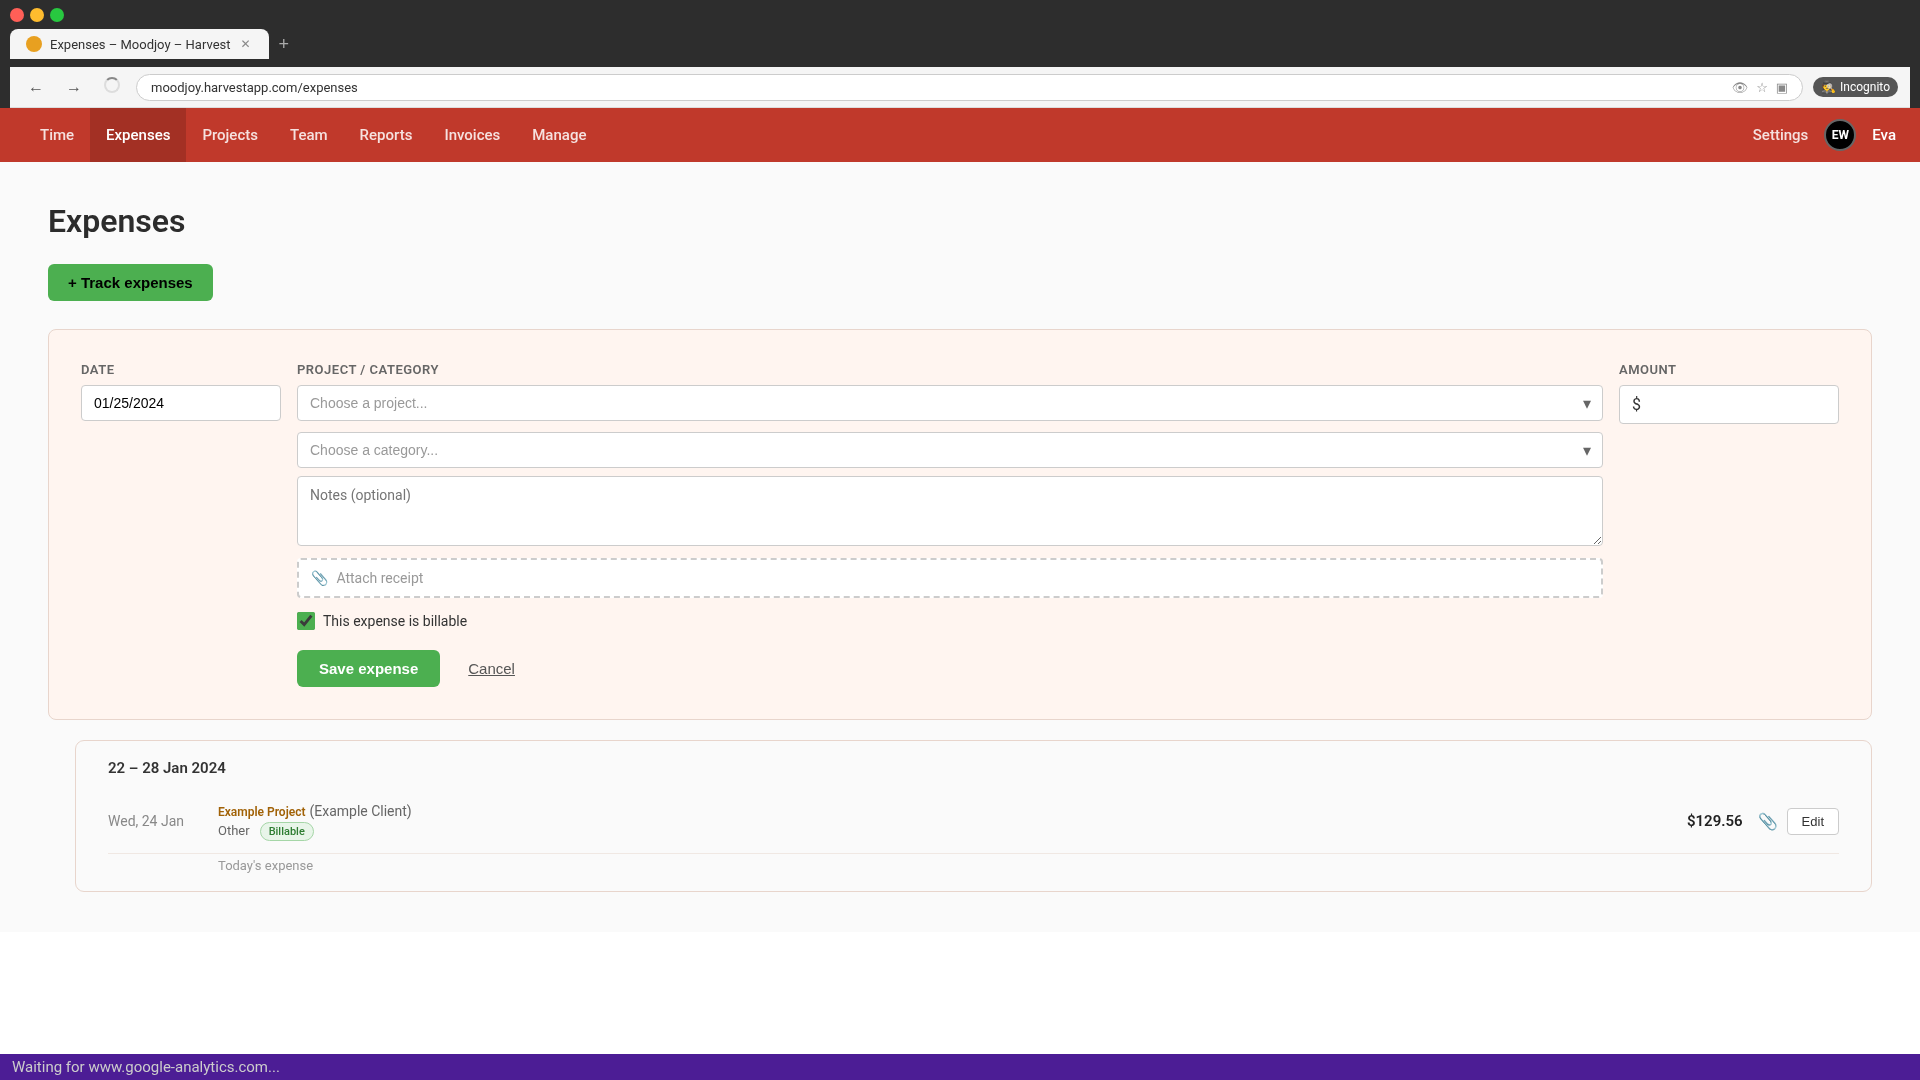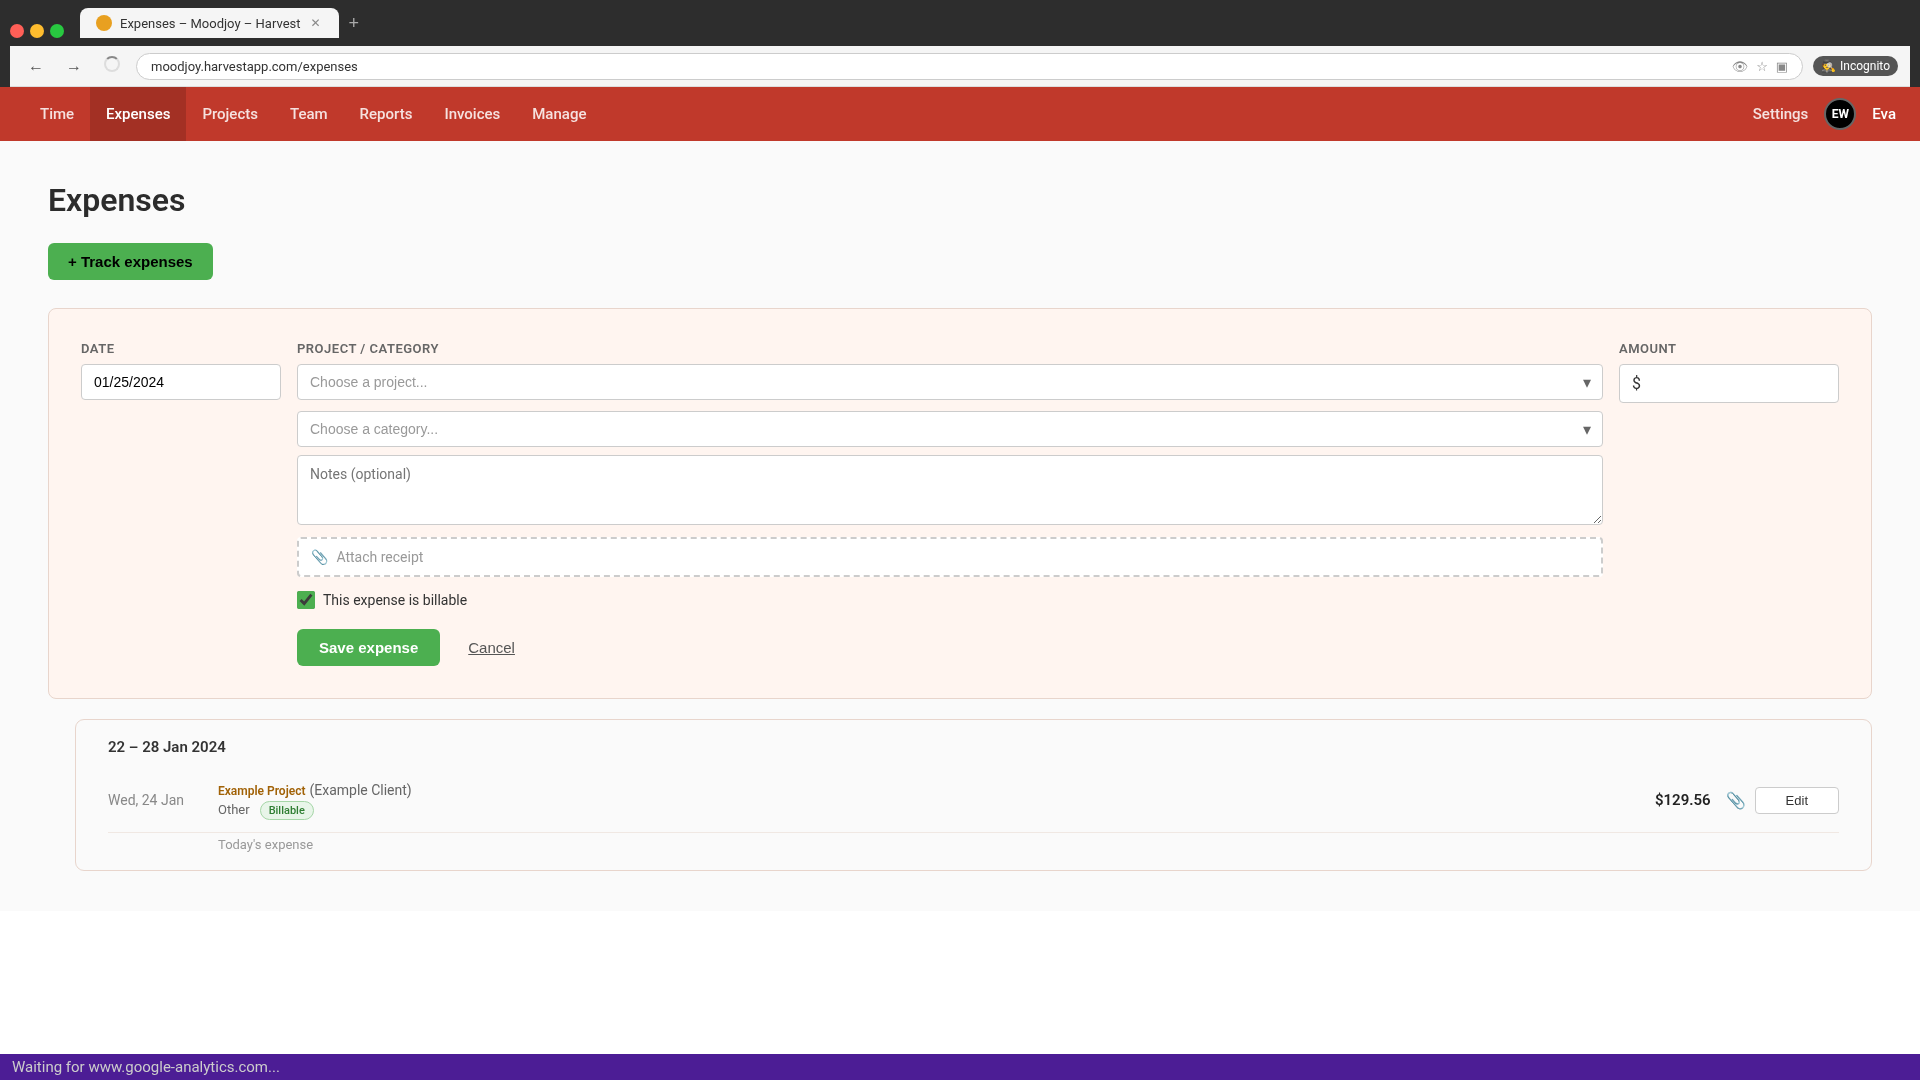--- a/index.html
+++ b/index.html
@@ -1,20 +1,20 @@
 <!DOCTYPE html>
 <html><head>
   <meta charset="utf-8">
   <style>
     * { box-sizing: border-box; margin: 0; padding: 0; }
     body { font-family: -apple-system, BlinkMacSystemFont, 'Segoe UI', Roboto, sans-serif; background: #f5f5f5; }
 
     
     .browser-chrome { background: #2d2d2d; padding: 8px 10px 0; }
-    .browser-top { display: flex; align-items: flex-end; gap: 16px; margin-bottom: 8px; }
+    .browser-top { display: flex; align-items: flex-start; gap: 7px; margin-bottom: 8px; flex-direction: column; }
     .window-controls { display: flex; gap: 6px; align-items: center; }
     .win-btn { width: 14px; height: 14px; border-radius: 50%; border: none; cursor: pointer; }
     .win-close { background: #ff5f57; }
     .win-min { background: #febc2e; }
     .win-max { background: #28c840; }
 
     .tab-bar { display: flex; align-items: flex-end; gap: 2px; }
     .tab { background: #3c3c3c; color: #ccc; padding: 7px 16px; border-radius: 8px 8px 0 0; font-size: 13px; display: flex; align-items: center; gap: 8px; min-width: 200px; }
     .tab.active { background: #f5f5f5; color: #333; }
     .tab-favicon { width: 16px; height: 16px; background: #e8a020; border-radius: 50%; display: inline-block; }
@@ -78,21 +78,21 @@
     .week-header { font-size: 15px; font-weight: 600; color: #333; margin-bottom: 12px; }
     .expense-row { display: flex; align-items: center; padding: 12px 0; border-bottom: 1px solid #f0e8e3; }
     .expense-date { color: #888; font-size: 14px; min-width: 110px; }
     .expense-project { flex: 1; }
     .expense-project-name { font-size: 12px; font-weight: 600; color: #a16207; }
     .expense-client { color: #666; font-size: 14px; }
     .expense-category { font-size: 13px; color: #666; }
     .billable-badge { display: inline-block; background: #e8f5e9; color: #2e7d32; font-size: 11px; padding: 2px 8px; border-radius: 10px; border: 1px solid #a5d6a7; margin-left: 6px; font-weight: 500; }
     .expense-amount { font-size: 15px; font-weight: 600; color: #222; margin-right: 16px; }
     .expense-actions { display: flex; align-items: center; gap: 8px; }
-    .edit-btn { border: 1px solid #ccc; background: white; color: #333; font-size: 13px; padding: 5px 30px; border-radius: 4px; cursor: pointer; }
+    .edit-btn { border: 1px solid #ccc; background: white; color: #333; font-size: 13px; padding: 5px 14px; border-radius: 4px; cursor: pointer; }
     .receipt-icon { color: #888; font-size: 16px; cursor: pointer; }
 
     .status-bar { background: #4c1d95; color: #ccc; font-size: 15px; padding: 4px 12px; position: fixed; bottom: 0; width: 100%; }
   </style>
 </head>
 <body>
 
 <div class="browser-chrome">
   <div class="browser-top">
     <div class="window-controls">

